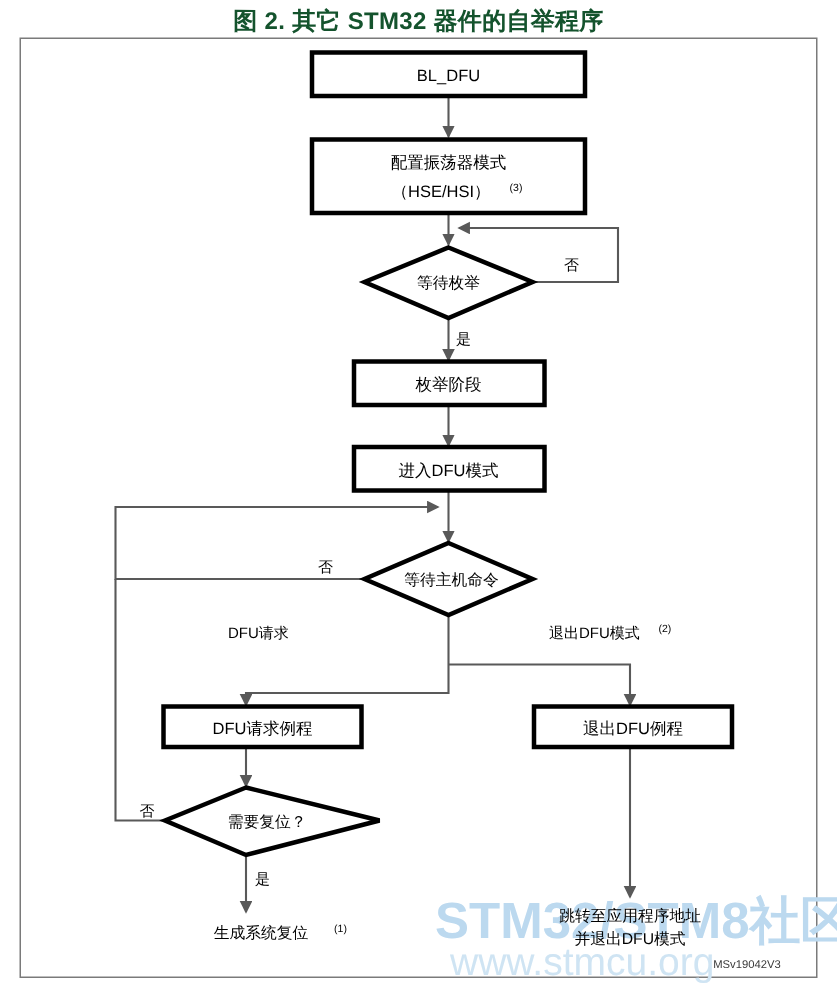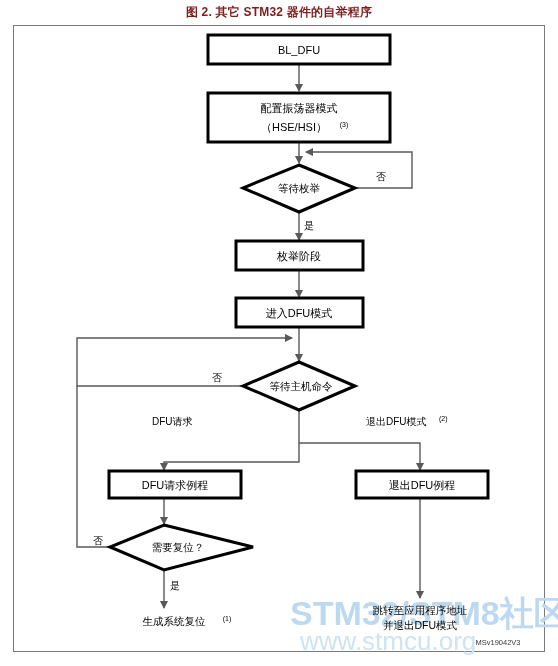--- a/index.html
+++ b/index.html
@@ -3,21 +3,21 @@
 <meta charset="utf-8">
 <style>
   html,body{margin:0;padding:0;}
   body{
     width:558px;height:666px;background:#ffffff;
     font-family:"Liberation Sans","DejaVu Sans",sans-serif;
     position:relative;overflow:hidden;
   }
   #figure-title{
     position:absolute;left:0;top:4px;width:558px;
-    text-align:center;font-size:12px;font-weight:bold;color:#7f1d1d;
+    text-align:center;font-size:16px;font-weight:bold;color:#14532d;
     letter-spacing:0.2px;
   }
   #diagram-frame{
     position:absolute;left:13px;top:25px;
     width:532px;height:627px;
     border:1px solid #7a7a7a;
     box-sizing:border-box;background:#fff;
   }
   svg#flow{position:absolute;left:0;top:0;width:558px;height:666px;}
   .node-box{fill:#ffffff;stroke:#000000;stroke-width:3;}

